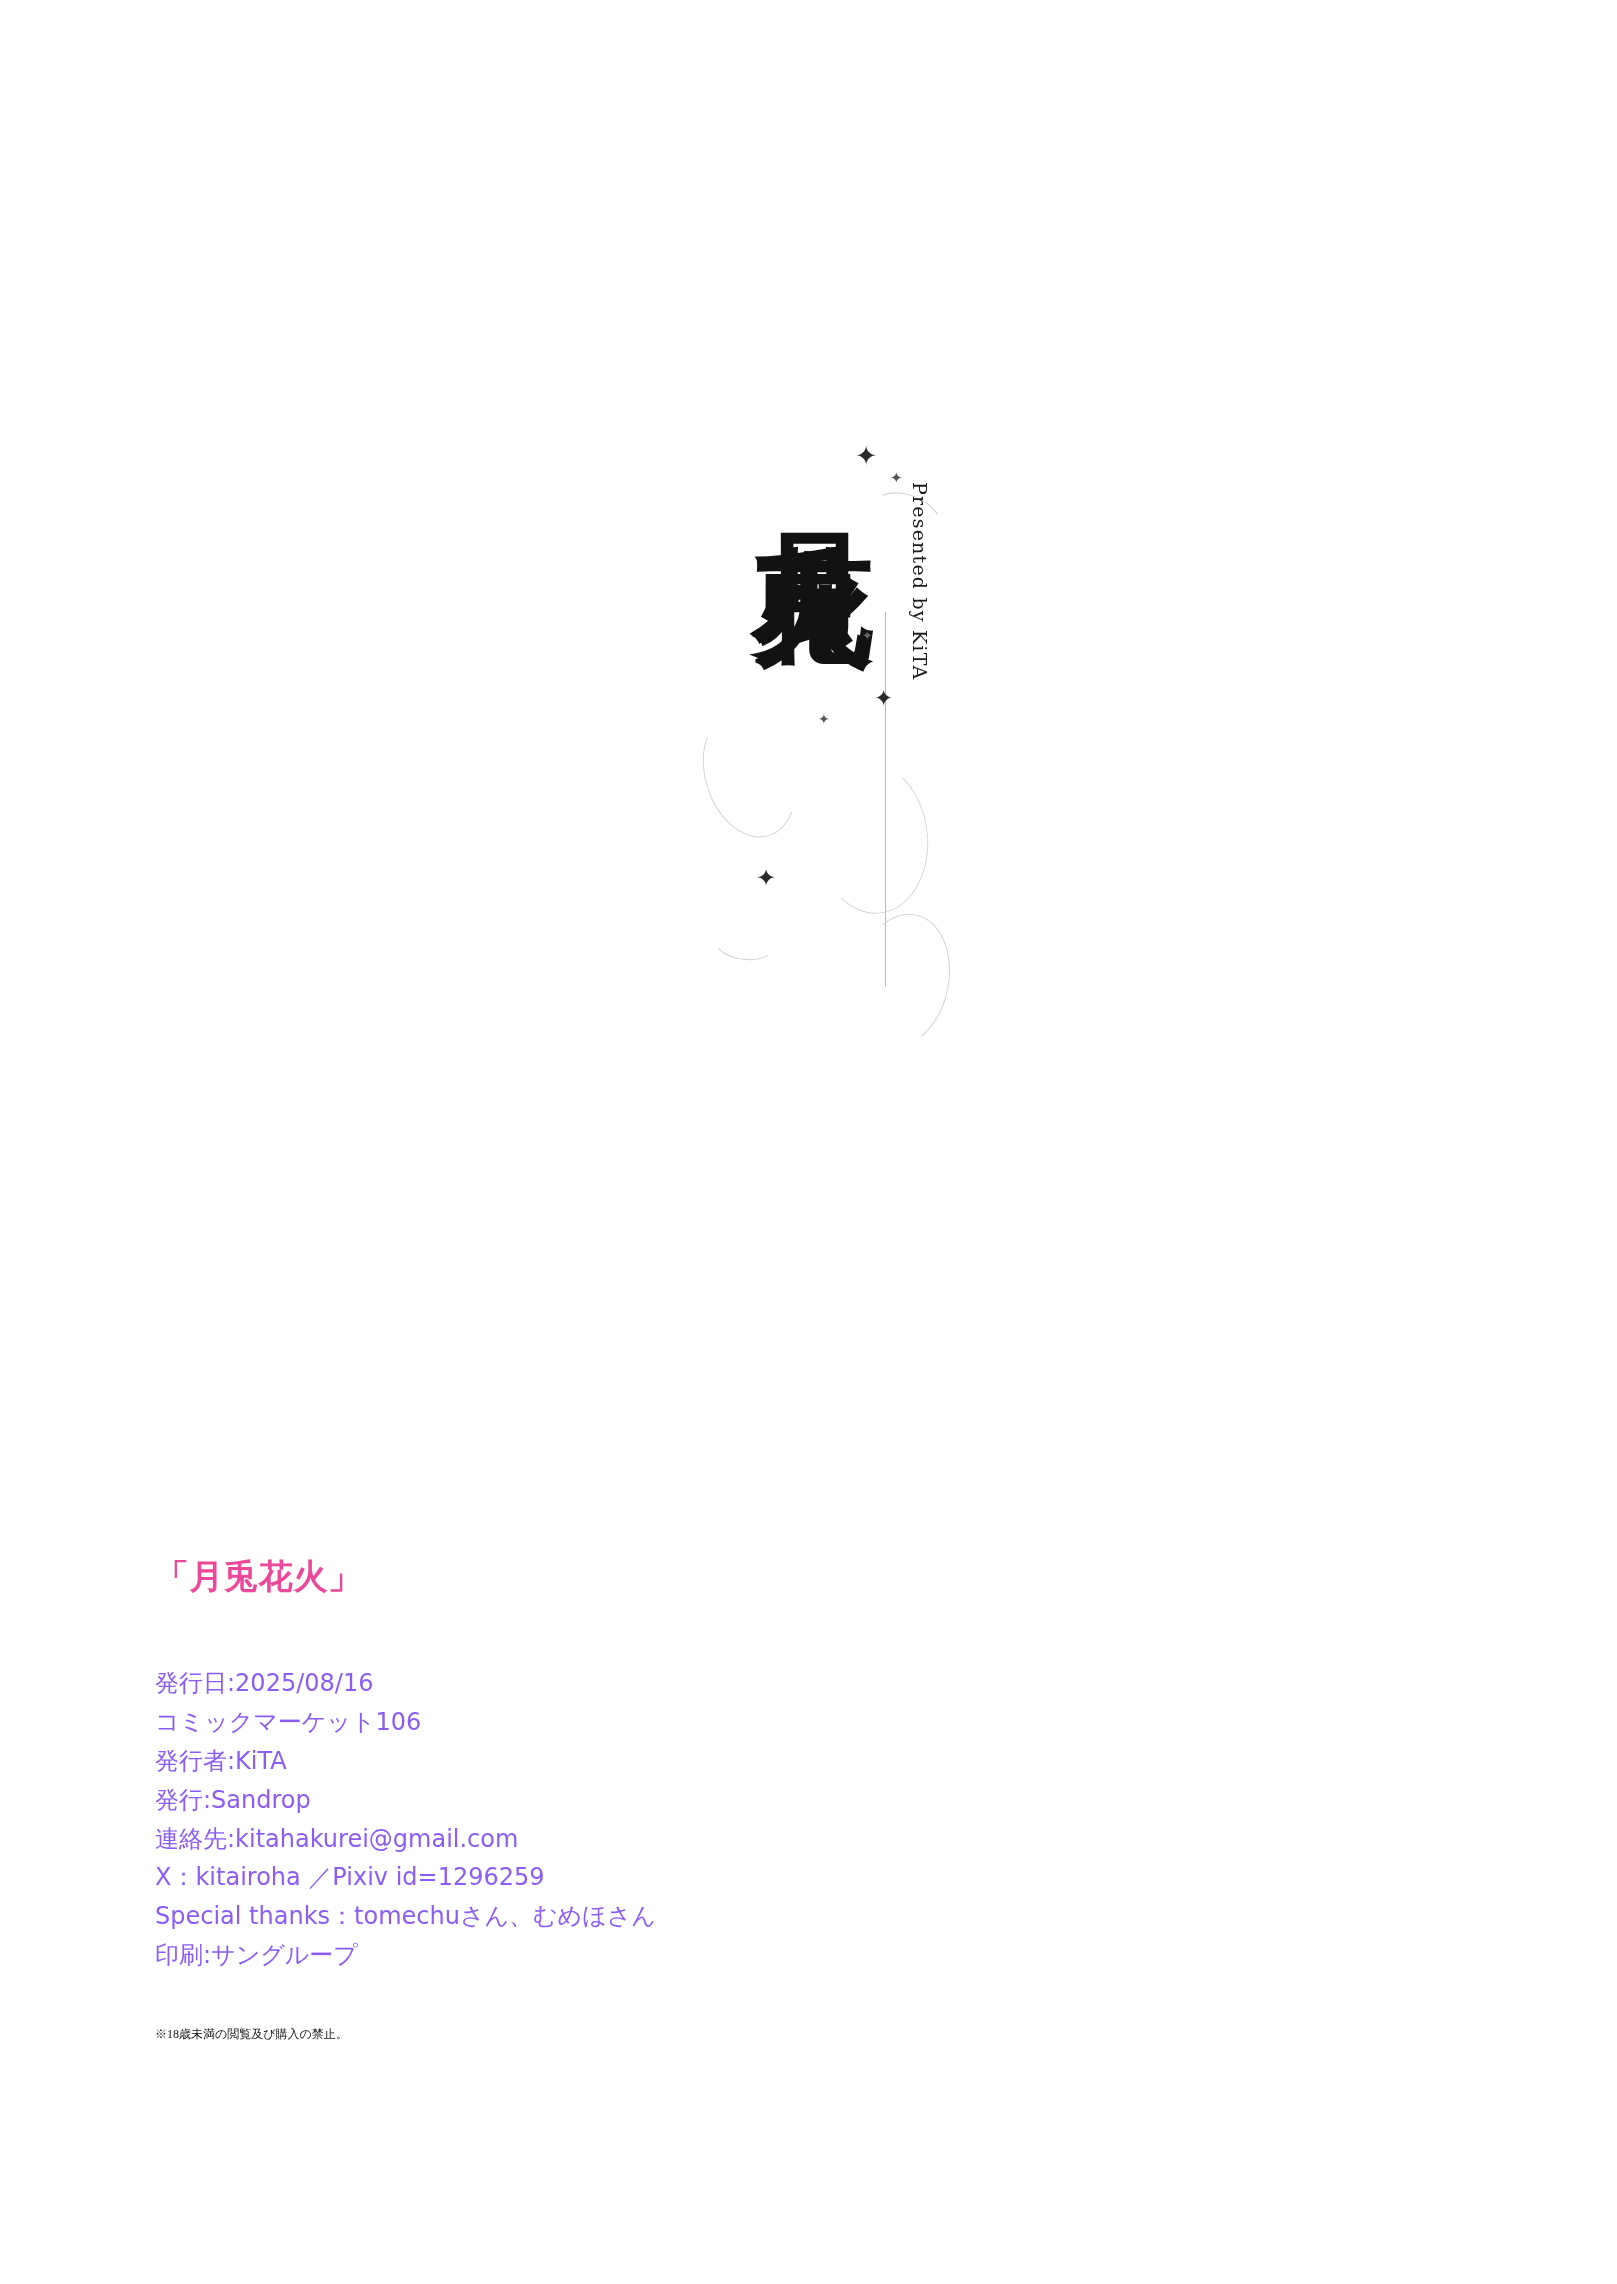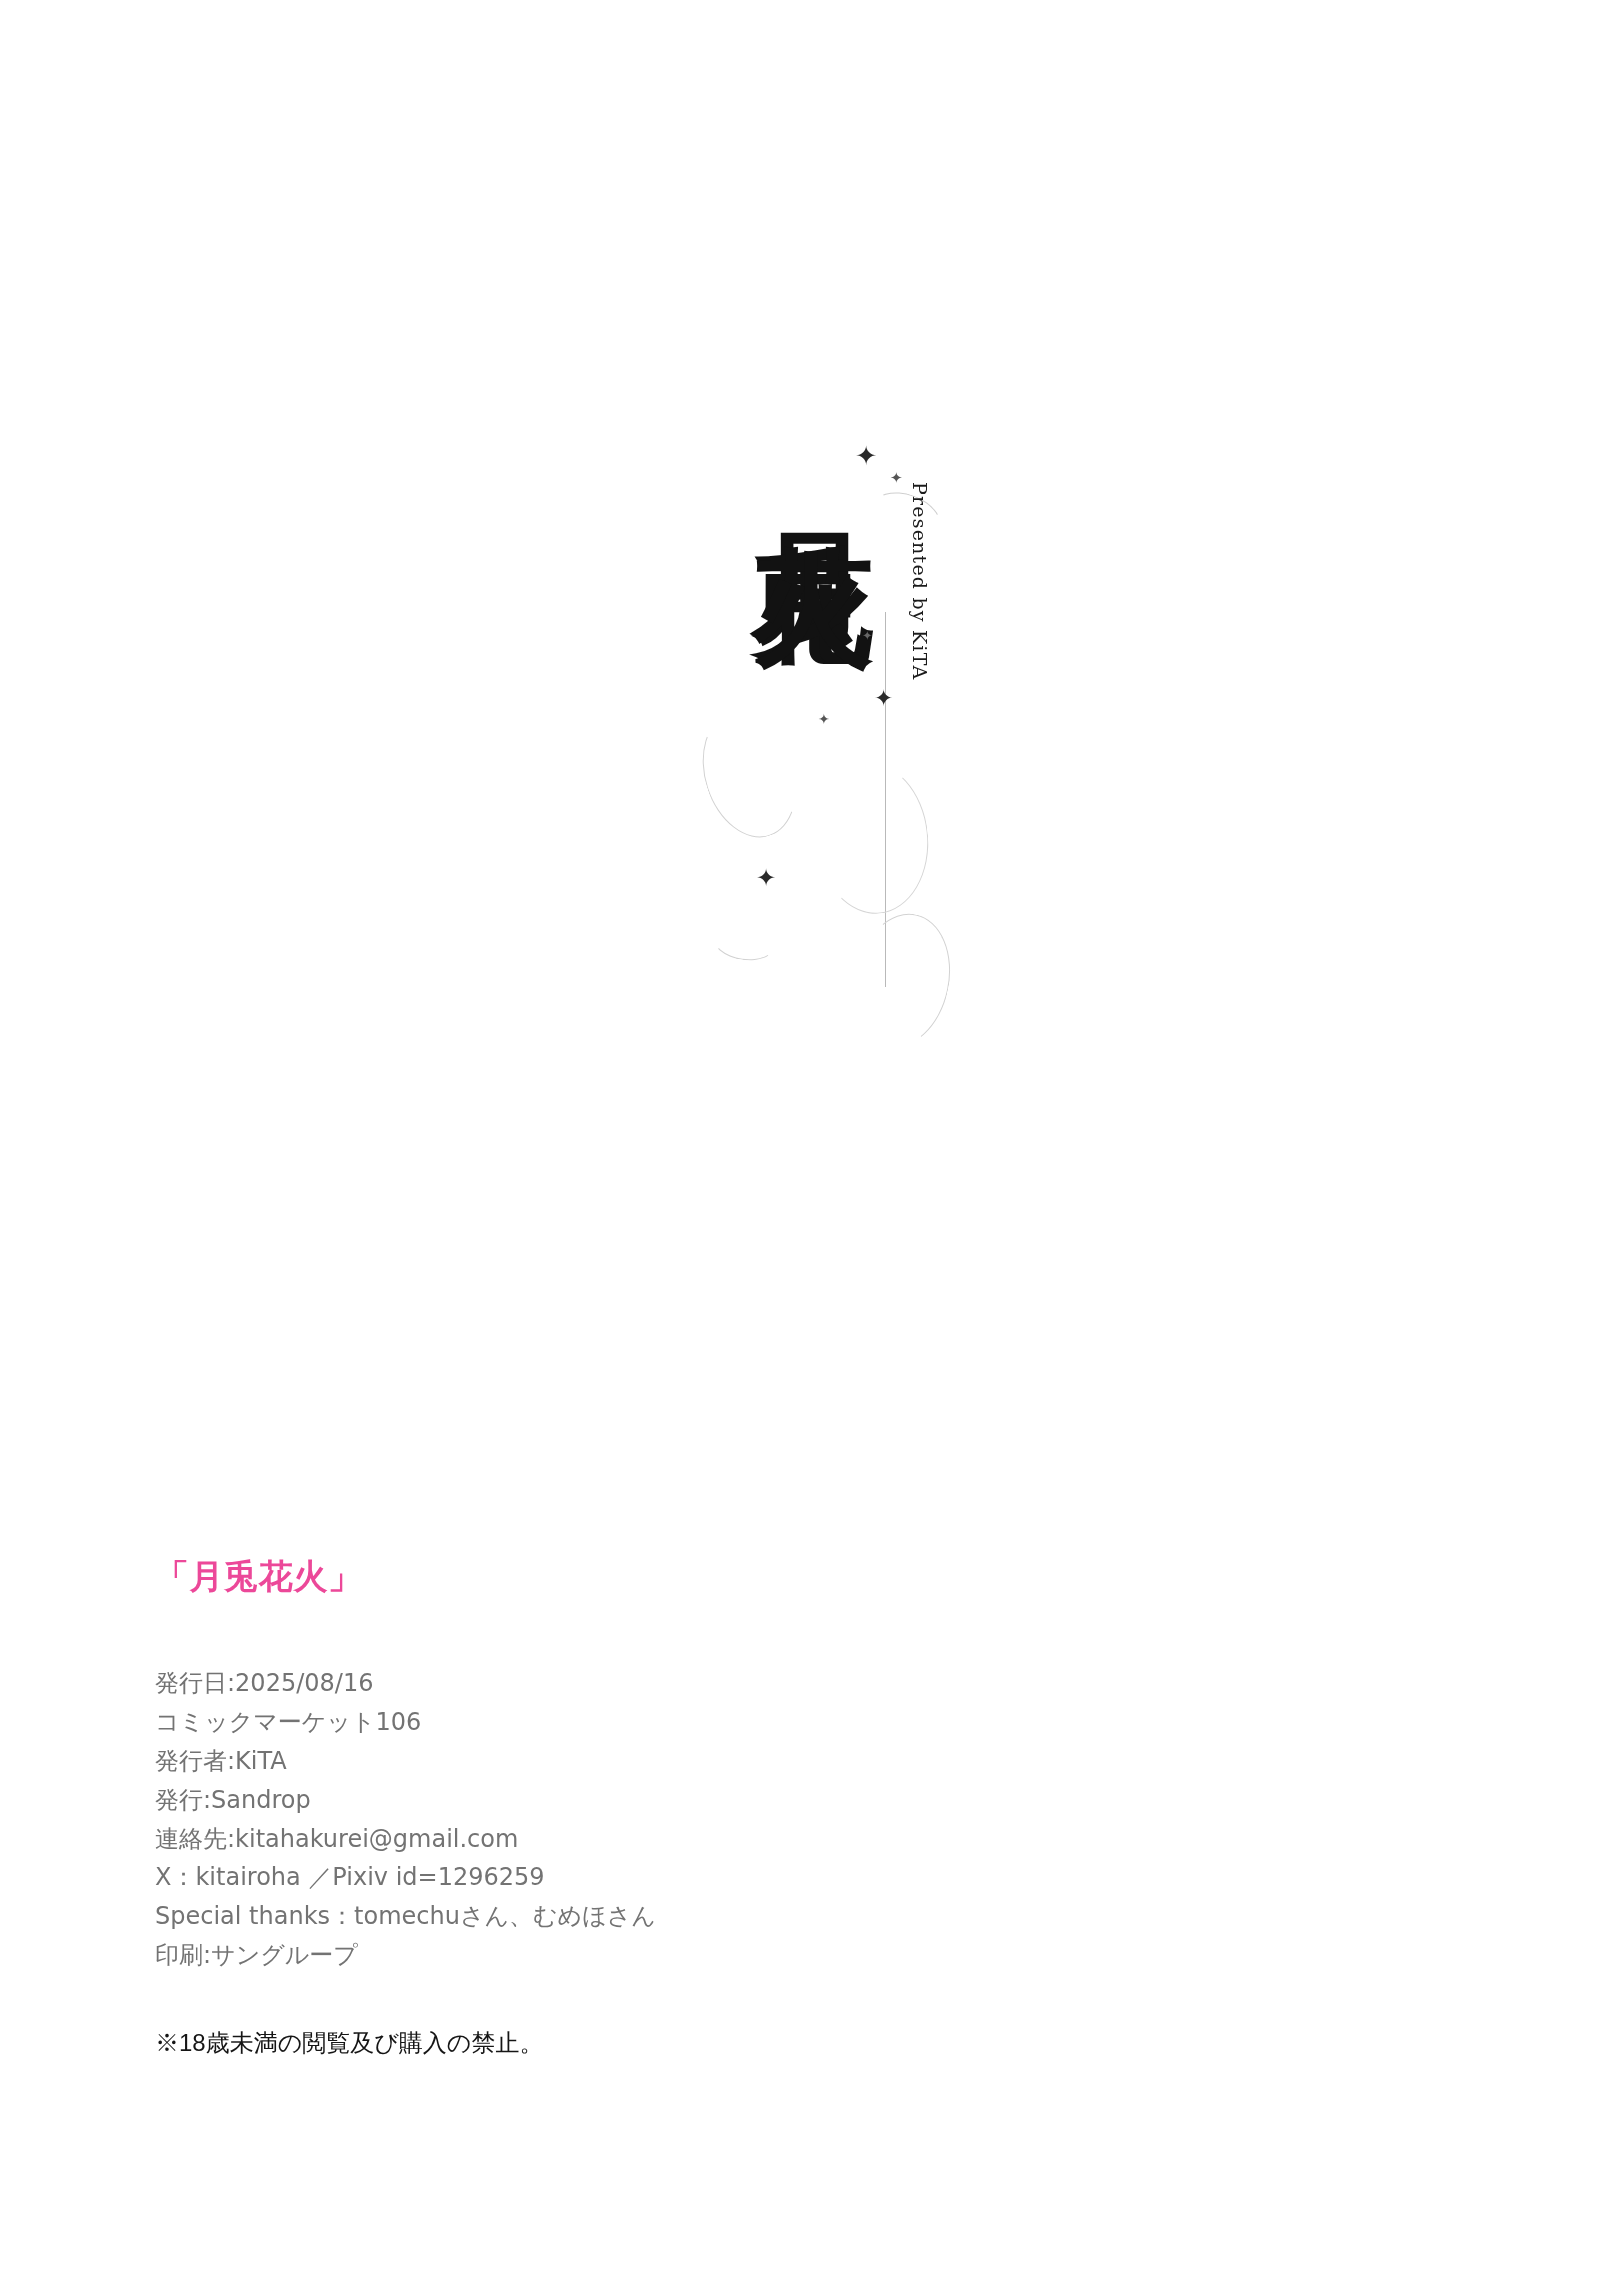--- a/index.html
+++ b/index.html
@@ -102,30 +102,30 @@
   }
   .credit-list {
     list-style: none;
     margin: 0;
     padding: 0;
   }
   .credit-list li {
     font-family: "DejaVu Sans", sans-serif;
     font-size: 24px;
     line-height: 1.62;
-    color: #737373;
+    color: #8b5cf6;
     white-space: nowrap;
   }
   .notes {
     margin-top: 50px;
   }
   .notes p {
     margin: 0 0 4.6px 0;
-    font-family: Liberation Sans, sans-serif;
-    font-size: 24px;
+    font-family: Liberation Serif, serif;
+    font-size: 12px;
     line-height: 1.5;
     color: #151515;
     white-space: nowrap;
   }
 </style>
 </head>
 <body>
 
 <div class="logo-area">
   <div class="logo-rule"></div>

